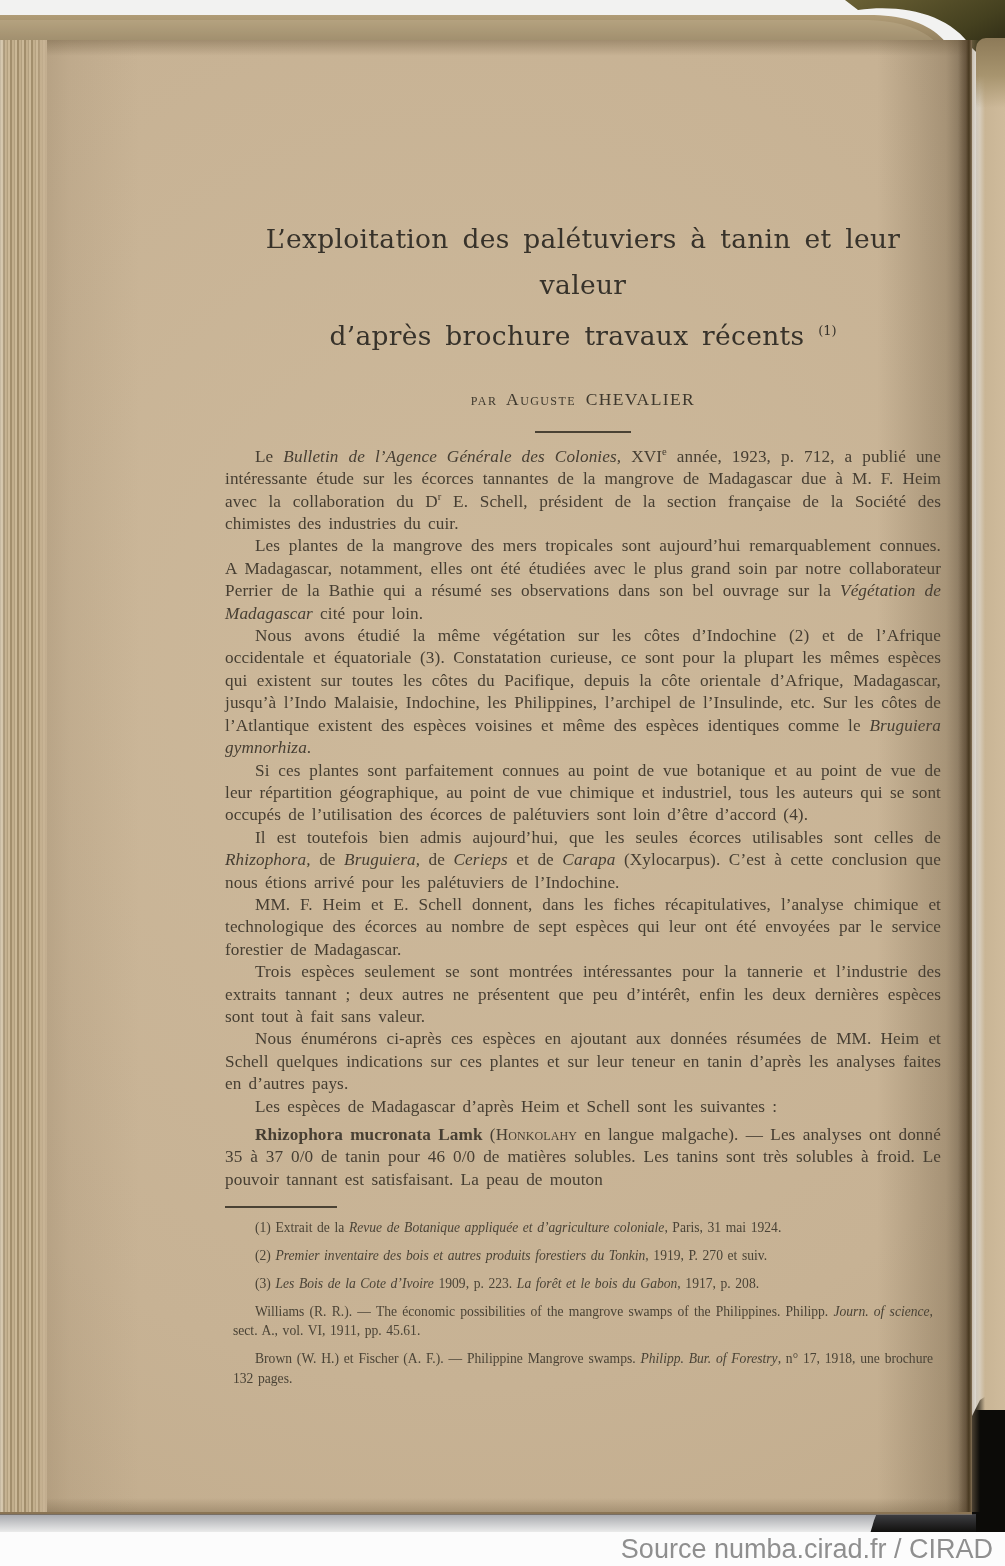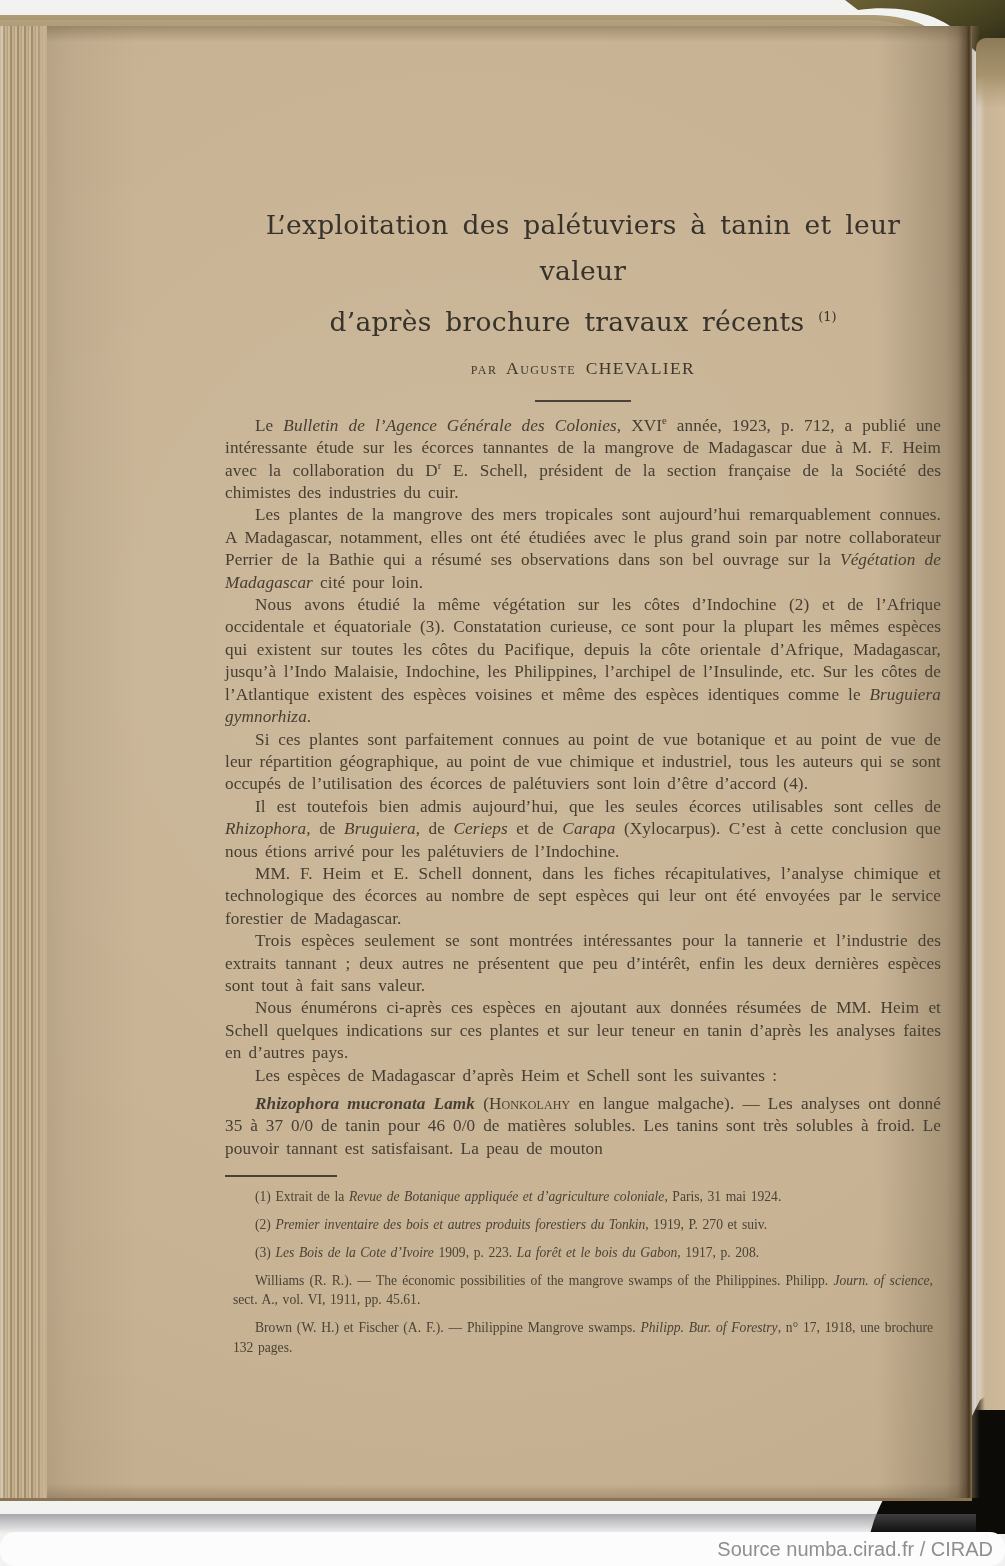--- a/index.html
+++ b/index.html
@@ -13,21 +13,21 @@
   svg.deco{position:absolute;left:0;top:0;}
   .next-page{
     left:976px;top:38px;width:29px;height:1372px;
     background:
       linear-gradient(180deg, #8d7a58 0, #a8956f 38px, rgba(0,0,0,0) 70px),
       linear-gradient(90deg, #9b876536 0, #c9b595 9px, #cfbb9c 100%);
     border-top-left-radius:10px;
   }
   
   .page{
-    left:0;top:26px;width:972px;height:1472px;
+    left:0;top:40px;width:972px;height:1472px;
     background:
       linear-gradient(180deg, rgba(96,78,50,.38) 0, rgba(96,78,50,0) 16px),
       linear-gradient(0deg, rgba(96,78,50,.30) 0, rgba(96,78,50,0) 14px),
       linear-gradient(90deg, rgba(91,73,47,.30) 0, rgba(91,73,47,.08) 70px, rgba(0,0,0,0) 140px),
       linear-gradient(270deg, rgba(52,39,22,.55) 0, rgba(82,66,42,.28) 26px, rgba(0,0,0,0) 95px),
       radial-gradient(130% 90% at 48% 42%, #cdb99b 0%, #c7b294 55%, #bda786 100%);
     border-bottom:3px solid #8a7454;
   }
   .fore-edge{
     position:absolute;left:0;top:0;width:47px;height:100%;
@@ -39,51 +39,51 @@
   .gutter{
     position:absolute;right:-8px;top:0;width:22px;height:100%;
     background:linear-gradient(90deg, rgba(120,100,70,0) 0, rgba(80,62,40,.55) 8px, #46371f 11px, rgba(150,128,98,.45) 14px, rgba(0,0,0,0) 22px);
   }
   .bottom-shadow{
     left:0;top:1514px;width:976px;height:20px;
     background:linear-gradient(180deg, rgba(104,106,116,.55) 0, rgba(233,234,236,0) 100%);
   }
   .footer-strip{
     left:0;top:1532px;width:1005px;height:34px;background:#fcfcfc;
-    font-family:"Liberation Sans", sans-serif;font-size:20px;line-height:34px;
-    color:#8f8f8f;text-align:right;padding-right:12px;box-sizing:border-box;border-radius:15px;
+    font-family:"Liberation Sans", sans-serif;font-size:27px;line-height:34px;
+    color:#8f8f8f;text-align:right;padding-right:12px;box-sizing:border-box;
   }
   
   .content{
     position:absolute;left:225px;top:176px;width:716px;color:#463e32;
   }
   .title{
     text-align:center;font-family:"DejaVu Serif", serif;
     font-size:26.5px;line-height:46px;color:#37322a;
     letter-spacing:.3px;word-spacing:5px;
   }
   .title sup{font-size:13px;letter-spacing:0;word-spacing:0;}
   .byline{
-    text-align:center;margin-top:13px;font-variant:small-caps;
+    text-align:center;margin-top:30px;font-variant:small-caps;
     font-size:17.5px;letter-spacing:1.4px;color:#3e382d;word-spacing:4px;
   }
   .title-rule{width:96px;border-top:2px solid #4a4234;margin:21px auto 0;}
   .body{
     margin-top:13px;font-size:17.2px;line-height:22.4px;
     text-align:justify;word-spacing:2.8px;letter-spacing:.1px;
   }
   .para{margin:0;text-indent:30px;}
   .para-species{margin-top:6px;}
   .footnote-divider{width:112px;border-top:2px solid #4a4234;margin:15px 0 10px;}
   .footnotes{
     font-size:13.6px;line-height:19.8px;text-align:justify;word-spacing:1.2px;color:#4a4336;
   }
   .footnote{margin:8px;text-indent:22px;}
   .s-i{font-style:italic;}
-  .s-bi{font-style:italic;font-weight:bold;}
+  .s-bi{font-weight:bold;}
   .s-sc{font-variant:small-caps;}
   .s-sup{vertical-align:super;font-size:.62em;line-height:0;}
 </style>
 </head>
 <body>
 
 <svg class="deco" width="1005" height="1566" viewBox="0 0 1005 1566" aria-hidden="true">
   <defs>
     <linearGradient id="coverG" x1="0" y1="0" x2="1" y2="1">
       <stop offset="0" stop-color="#6b6135"></stop>

